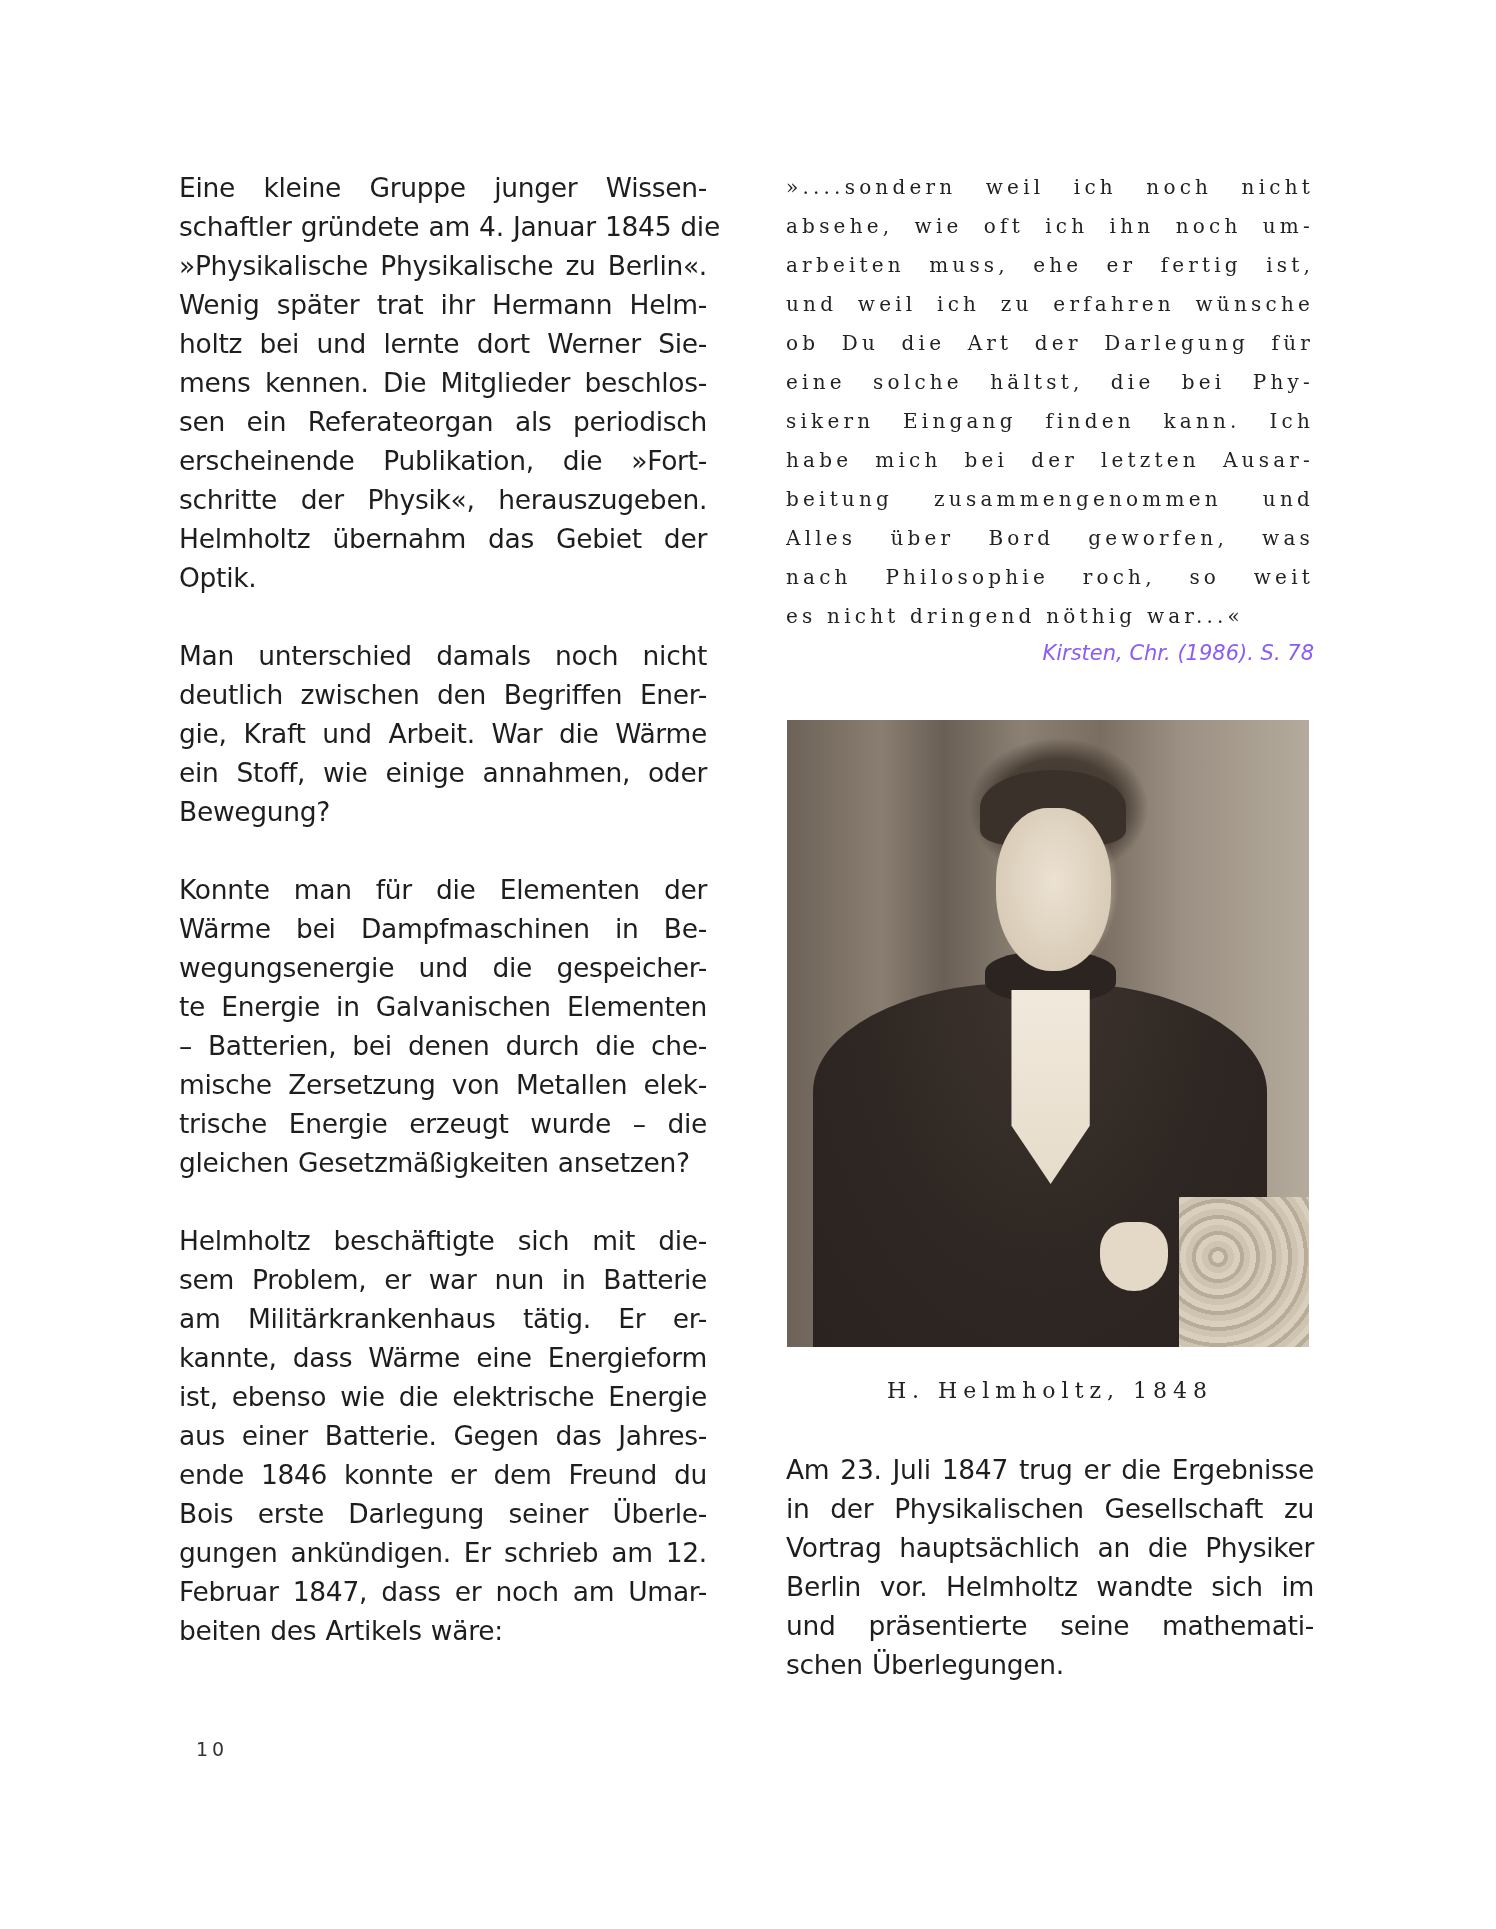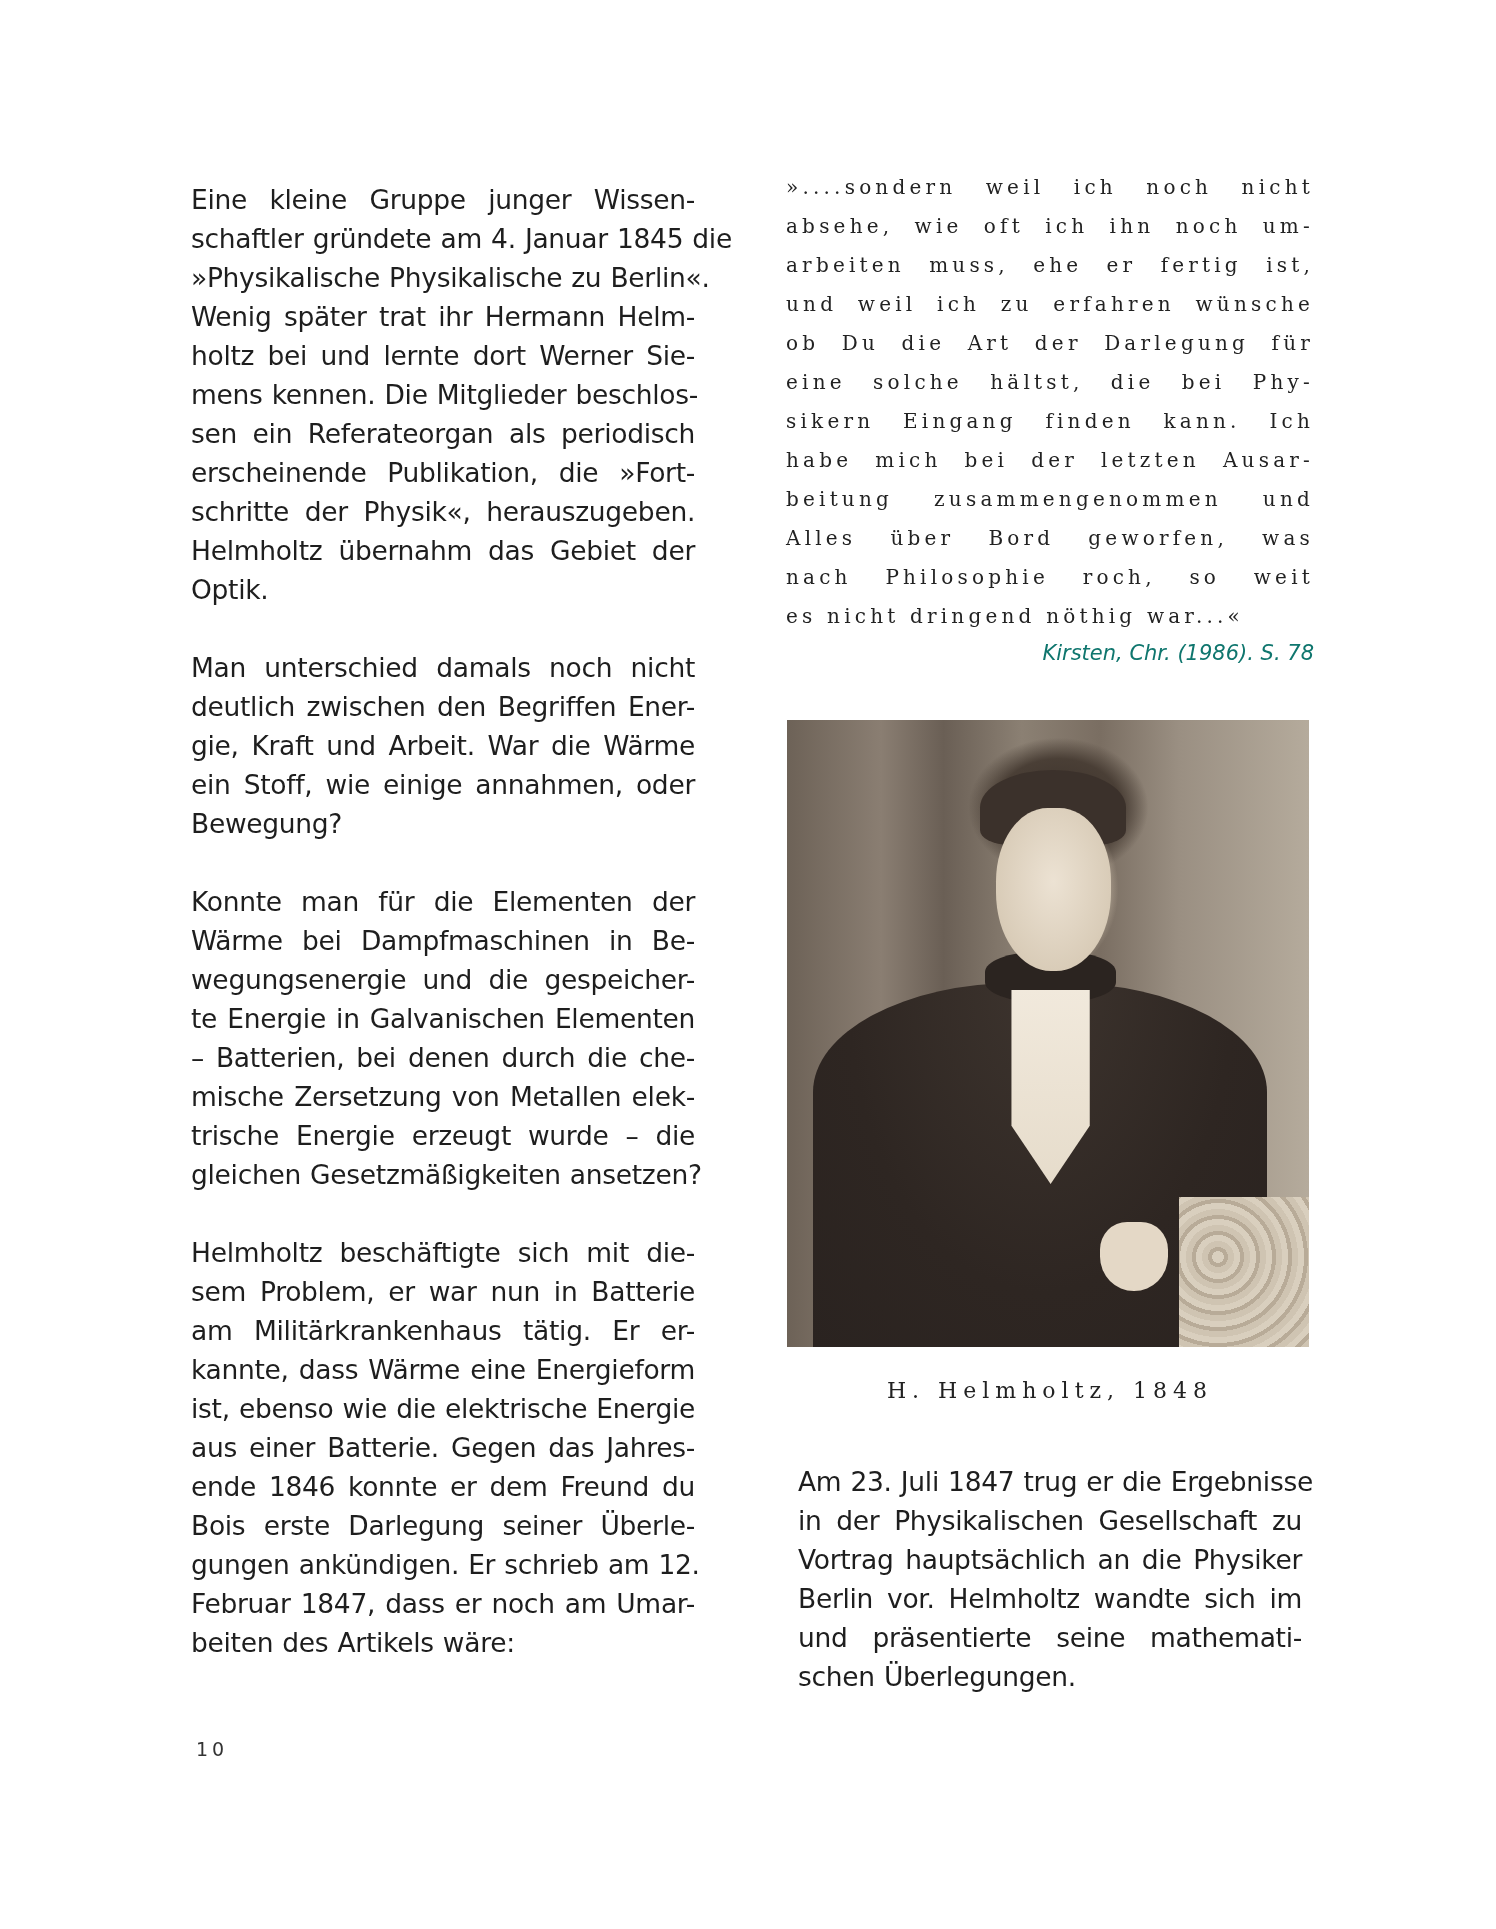--- a/index.html
+++ b/index.html
@@ -2,34 +2,34 @@
 <html><head>
 <meta charset="utf-8">
 <style>
   html, body { margin: 0; padding: 0; background: #ffffff; }
   body { width: 1496px; height: 1929px; position: relative; overflow: hidden; color: #1c1c1c; }
   .col-left { position: absolute; left: 179px; top: 168px; width: 528px; }
   .col-right { position: absolute; left: 786px; top: 168px; width: 528px; }
   .body-text {
     font-family: "DejaVu Sans", sans-serif;
     font-size: 26.5px; line-height: 39px; text-align: justify; hyphens: manual;
-    margin: 12px; letter-spacing: -0.3px; word-spacing: 1px; color: #1e1e1e;
+    margin: 0; letter-spacing: -0.3px; word-spacing: 1px; color: #1e1e1e;
   }
   .body-text + .body-text { margin-top: 39px; }
   .line { display: block; text-align: justify; text-align-last: justify; white-space: nowrap; }
   .line.last { text-align-last: left; }
   .quote {
     font-family: "DejaVu Serif", serif;
     font-size: 20px; line-height: 39px; letter-spacing: 4.2px; color: #222;
     margin: 0;
   }
   .quote .line { letter-spacing: 4.2px; }
   .citation {
     font-family: "DejaVu Sans", sans-serif; font-style: italic;
-    font-size: 21px; line-height: 30px; text-align: right; color: #0f766e; margin-top: 2px;
+    font-size: 21px; line-height: 30px; text-align: right; color: #8b5cf6; margin-top: 2px;
     width: 528px;
   }
   .photo {
     position: absolute; left: 787px; top: 720px; width: 522px; height: 627px;
     background:
       radial-gradient(ellipse 60px 80px at 52% 27%, #e8dccb 0%, #d6c8b3 60%, rgba(0,0,0,0) 100%),
       radial-gradient(ellipse 90px 70px at 52% 14%, #3a302a 0%, #4a3f36 70%, rgba(0,0,0,0) 100%),
       linear-gradient(180deg, rgba(0,0,0,0) 42%, rgba(0,0,0,0) 100%),
       linear-gradient(90deg, #6d6257 0%, #8a7e72 18%, #6a5f55 30%, #8b8073 45%, #7a6e62 60%, #9a8f82 75%, #b5ab9c 100%);
     overflow: hidden;

